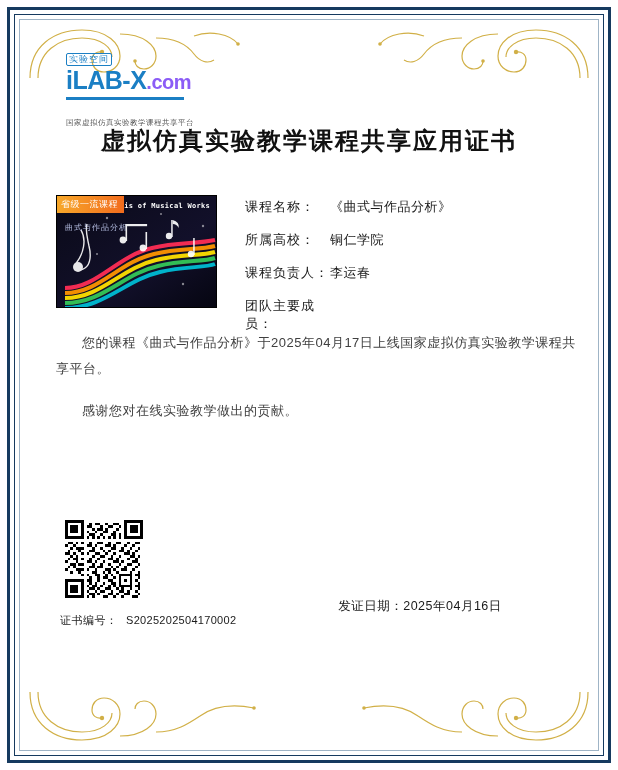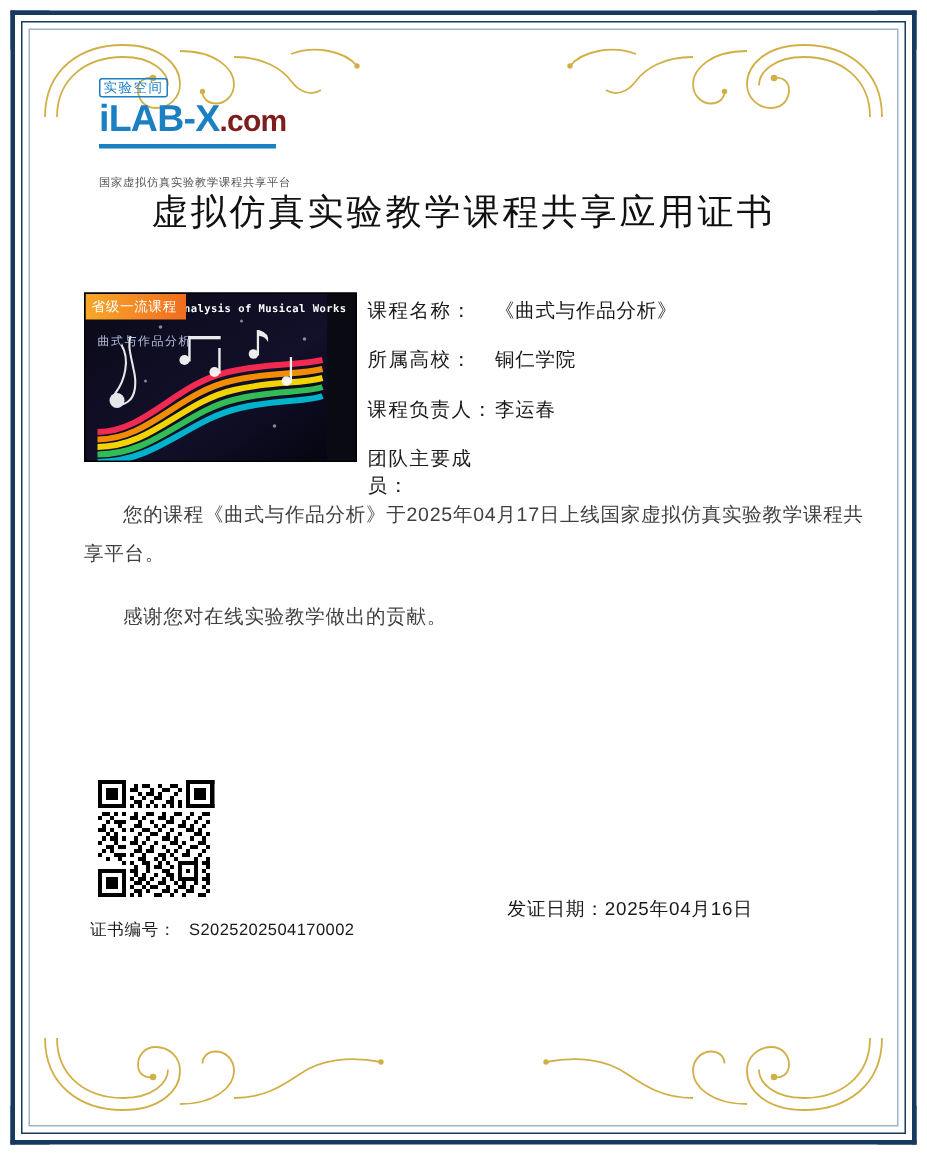--- a/index.html
+++ b/index.html
@@ -93,21 +93,21 @@
     margin-bottom: 1px;
   }
   .logo-main {
     font-size: 25px;
     font-weight: bold;
     color: #1b7fc4;
     line-height: 26px;
     letter-spacing: -0.5px;
     font-family: "Liberation Sans", sans-serif;
   }
-  .logo-main .dotcom { color: #7f1d1d; font-size: 20px; }
+  .logo-main .dotcom { color: #8b5cf6; font-size: 20px; }
   .logo-sub {
     font-size: 7.5px;
     color: #555;
     letter-spacing: 0.5px;
     margin-top: 18px;
     white-space: nowrap;
   }
   .logo-bar {
     width: 118px;
     height: 3px;
@@ -115,32 +115,32 @@
     margin-top: 2px;
   }
 
   .cert-title {
     position: absolute;
     top: 95px;
     left: 0;
     right: 0;
     text-align: center;
     font-size: 24px;
-    font-weight: normal;
+    font-weight: bold;
     color: #111;
     letter-spacing: 2px;
     font-family: "DejaVu Sans", sans-serif;
   }
 
   
   .thumb {
     position: absolute;
     left: 26px;
     top: 165px;
-    width: 182px;
+    width: 161px;
     height: 113px;
     background: #0a0a12;
     overflow: hidden;
     border: 1px solid #000;
     box-sizing: border-box;
   }
   .thumb .badge {
     position: absolute;
     left: 0;
     top: 0;

